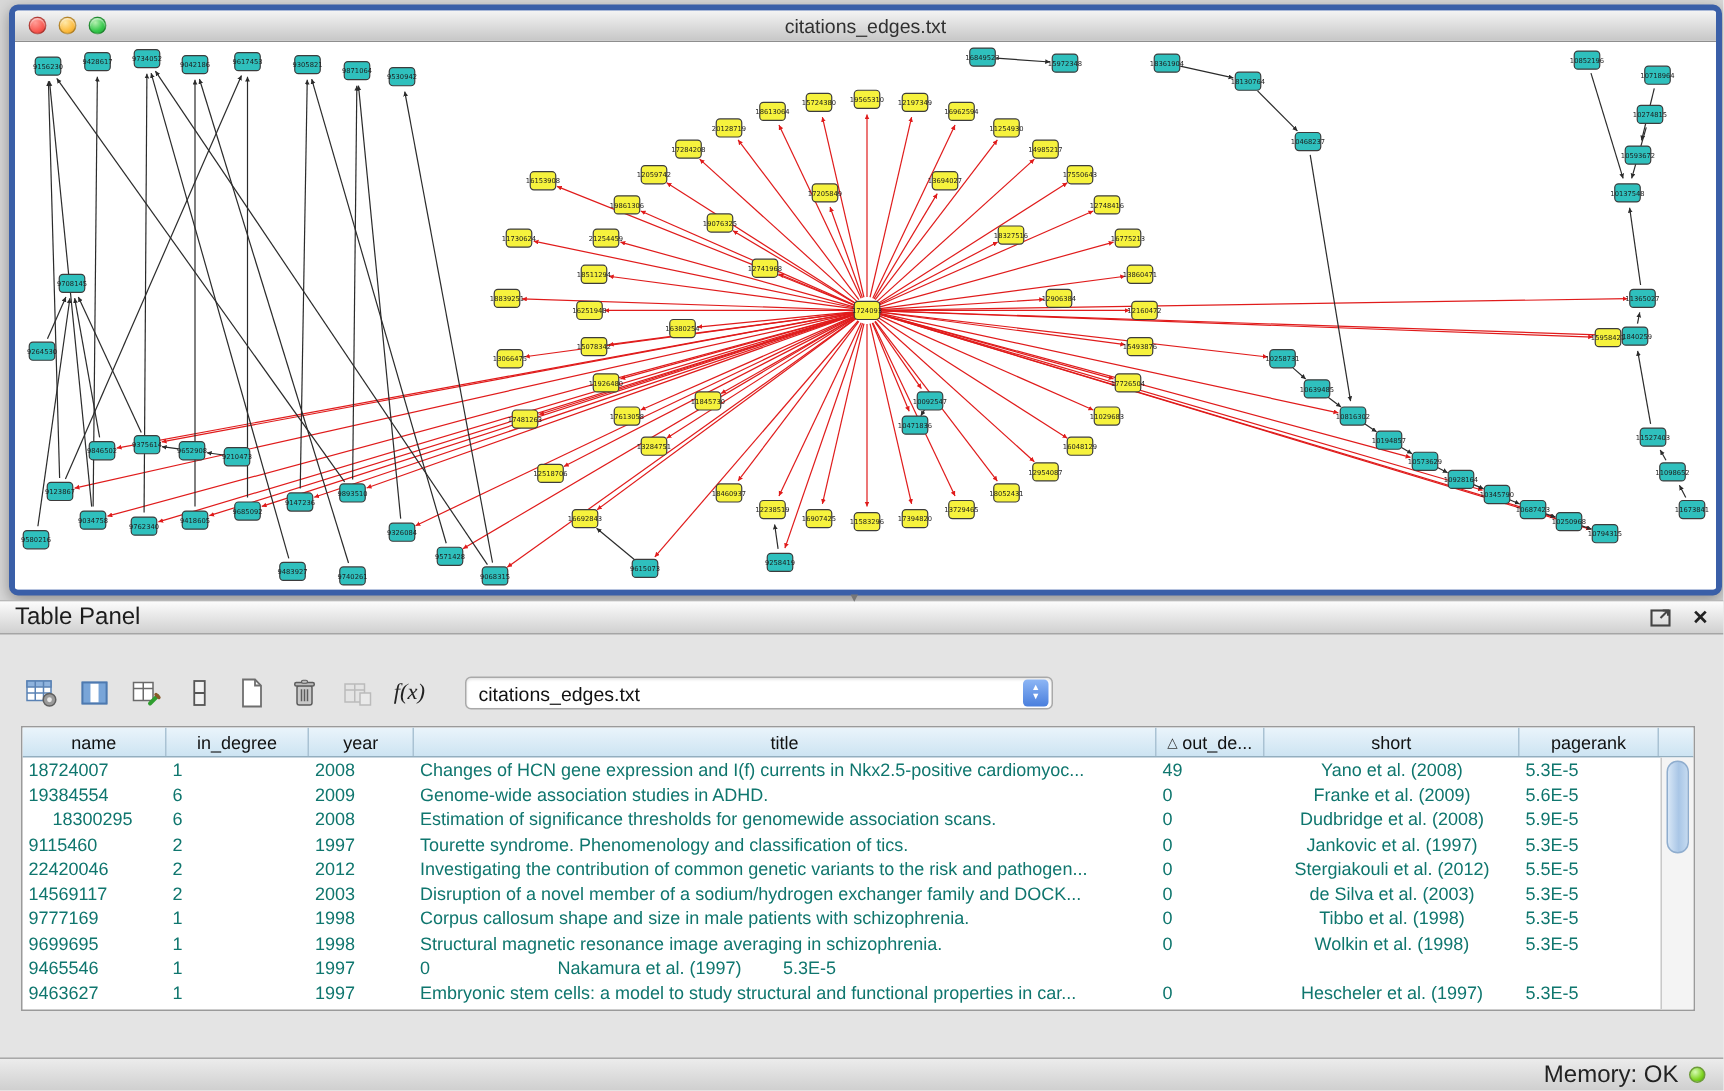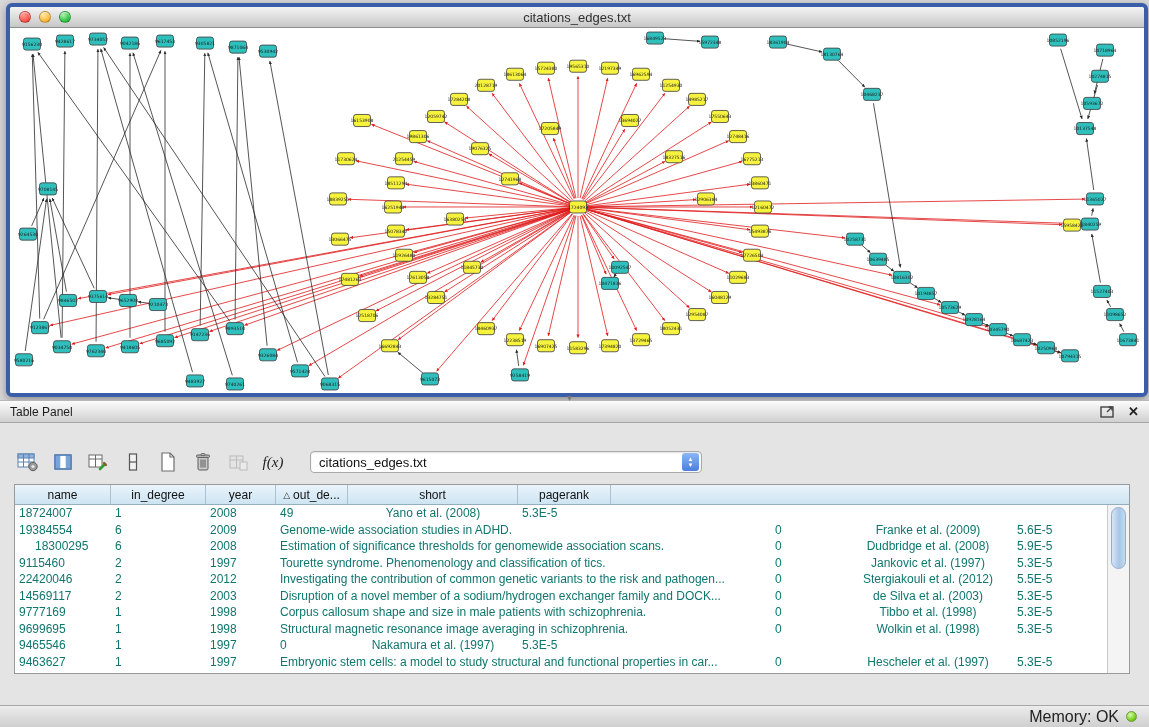--- a/index.html
+++ b/index.html
@@ -29,21 +29,21 @@
   
   .splitter-handle { position:absolute; left:567px; top:392px; font-size:10px; color:#777;
                      z-index:5; }
 
   
   .table-panel { position:absolute; left:0; top:400px; width:1149px; height:305px;
                  background:#e4e4e4; border-top:1px solid #b8b8b8; }
   .panel-header { height:22px; background:linear-gradient(#fcfcfc,#d0d0d0);
                   border-bottom:1px solid #a5a5a5; display:flex; align-items:center;
                   padding:0 10px; }
-  .panel-title { font-size:12px; color:#1c1c1c; }
+  .panel-title { font-size:16px; color:#1c1c1c; }
   .panel-header .spacer { flex:1; }
   .float-icon { width:14px; height:12px; margin-right:14px; cursor:pointer; }
   .close-icon { font-size:13px; font-weight:bold; color:#222; cursor:pointer; line-height:12px; }
 
   .toolbar { display:flex; align-items:center; gap:11px; margin:26px 0 9px 16px; height:26px; }
   .tool-btn { width:24px; height:24px; display:flex; align-items:center; justify-content:center;
               background:transparent; border:none; cursor:pointer; }
   .tool-btn.disabled { opacity:.45; }
   .fx { font-family:"Liberation Serif", serif; font-style:italic; font-size:15px; color:#222; }
 
@@ -766,37 +766,41 @@
     <div class="thead" id="thead">
         <div class="th" style="width: 96px;">
           <span>name</span>
         </div>
         <div class="th" style="width: 95px;">
           <span>in_degree</span>
         </div>
         <div class="th" style="width: 70px;">
           <span>year</span>
         </div>
+        <div class="th" style="width: 495px;">
+          <span>title</span>
+        </div>
         <div class="th" style="width: 72px;">
           <span class="sort-tri">△</span>
           <span>out_de...</span>
         </div>
         <div class="th" style="width: 170px;">
           <span>short</span>
         </div>
         <div class="th" style="width: 93px;">
           <span>pagerank</span>
         </div>
         <div class="th fill"></div>
       </div>
     <div class="tbody" id="tbody">
         <div class="trow">
           <div class="td" style="width: 96px;">18724007</div>
           <div class="td" style="width: 95px;">1</div>
           <div class="td" style="width: 70px;">2008</div>
+          <div class="td" style="width: 495px;">Changes of HCN gene expression and I(f) currents in Nkx2.5-positive cardiomyoc...</div>
           <div class="td" style="width: 72px;">49</div>
           <div class="td center" style="width: 170px;">Yano et al. (2008)</div>
           <div class="td" style="width: 93px;">5.3E-5</div>
         </div>
         <div class="trow">
           <div class="td" style="width: 96px;">19384554</div>
           <div class="td" style="width: 95px;">6</div>
           <div class="td" style="width: 70px;">2009</div>
           <div class="td" style="width: 495px;">Genome-wide association studies in ADHD.</div>
           <div class="td" style="width: 72px;">0</div>

